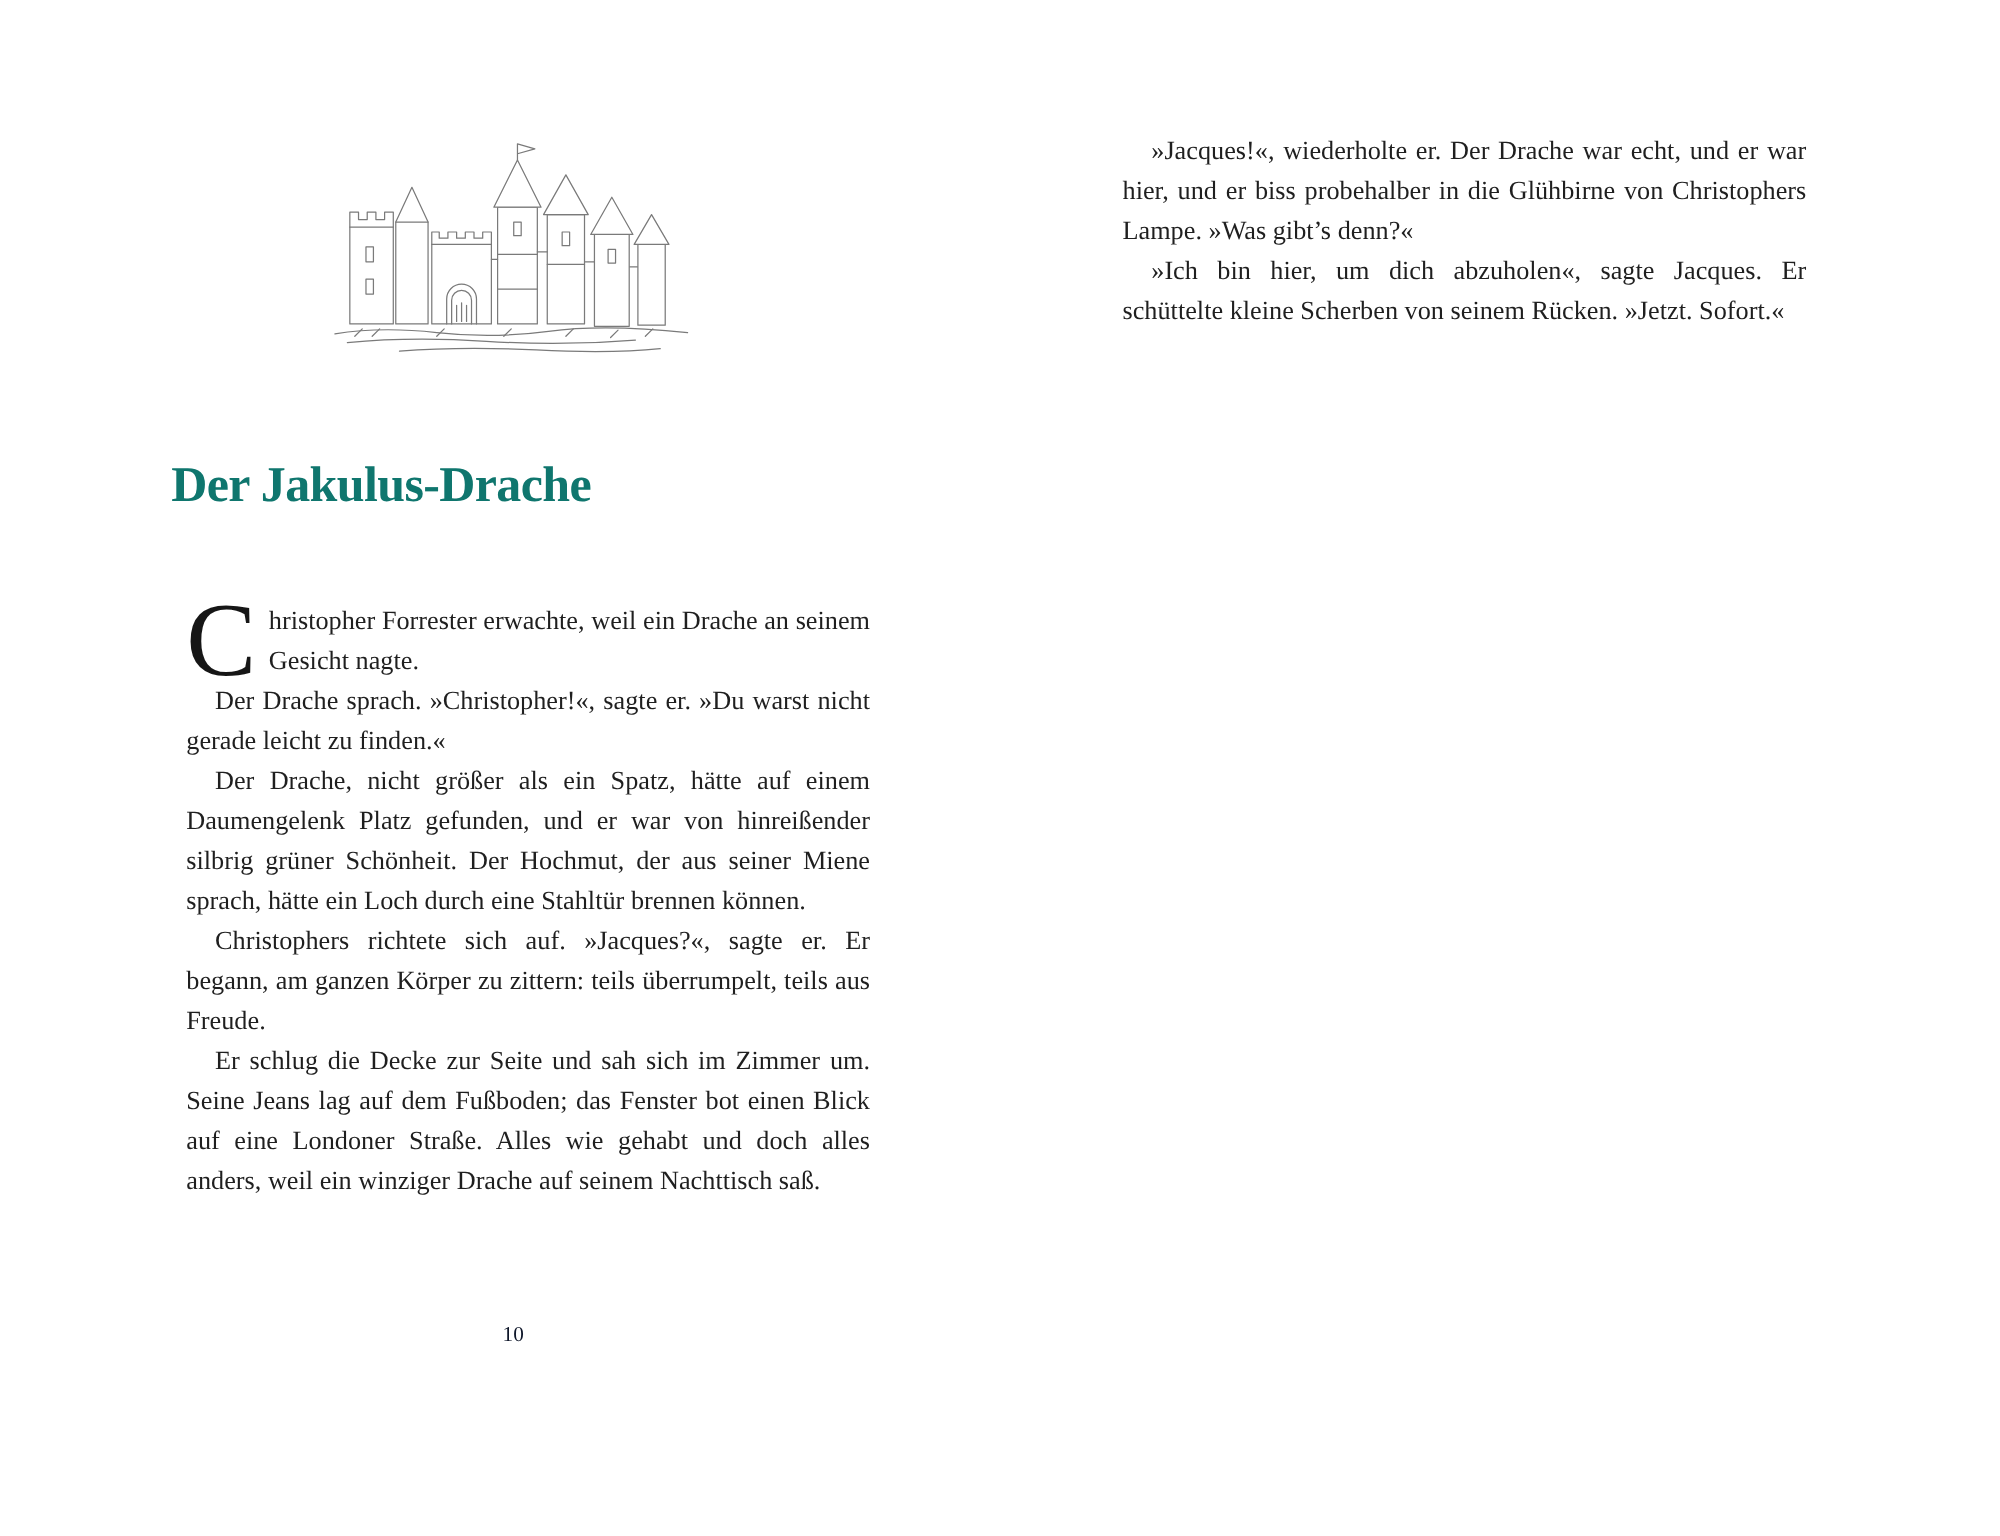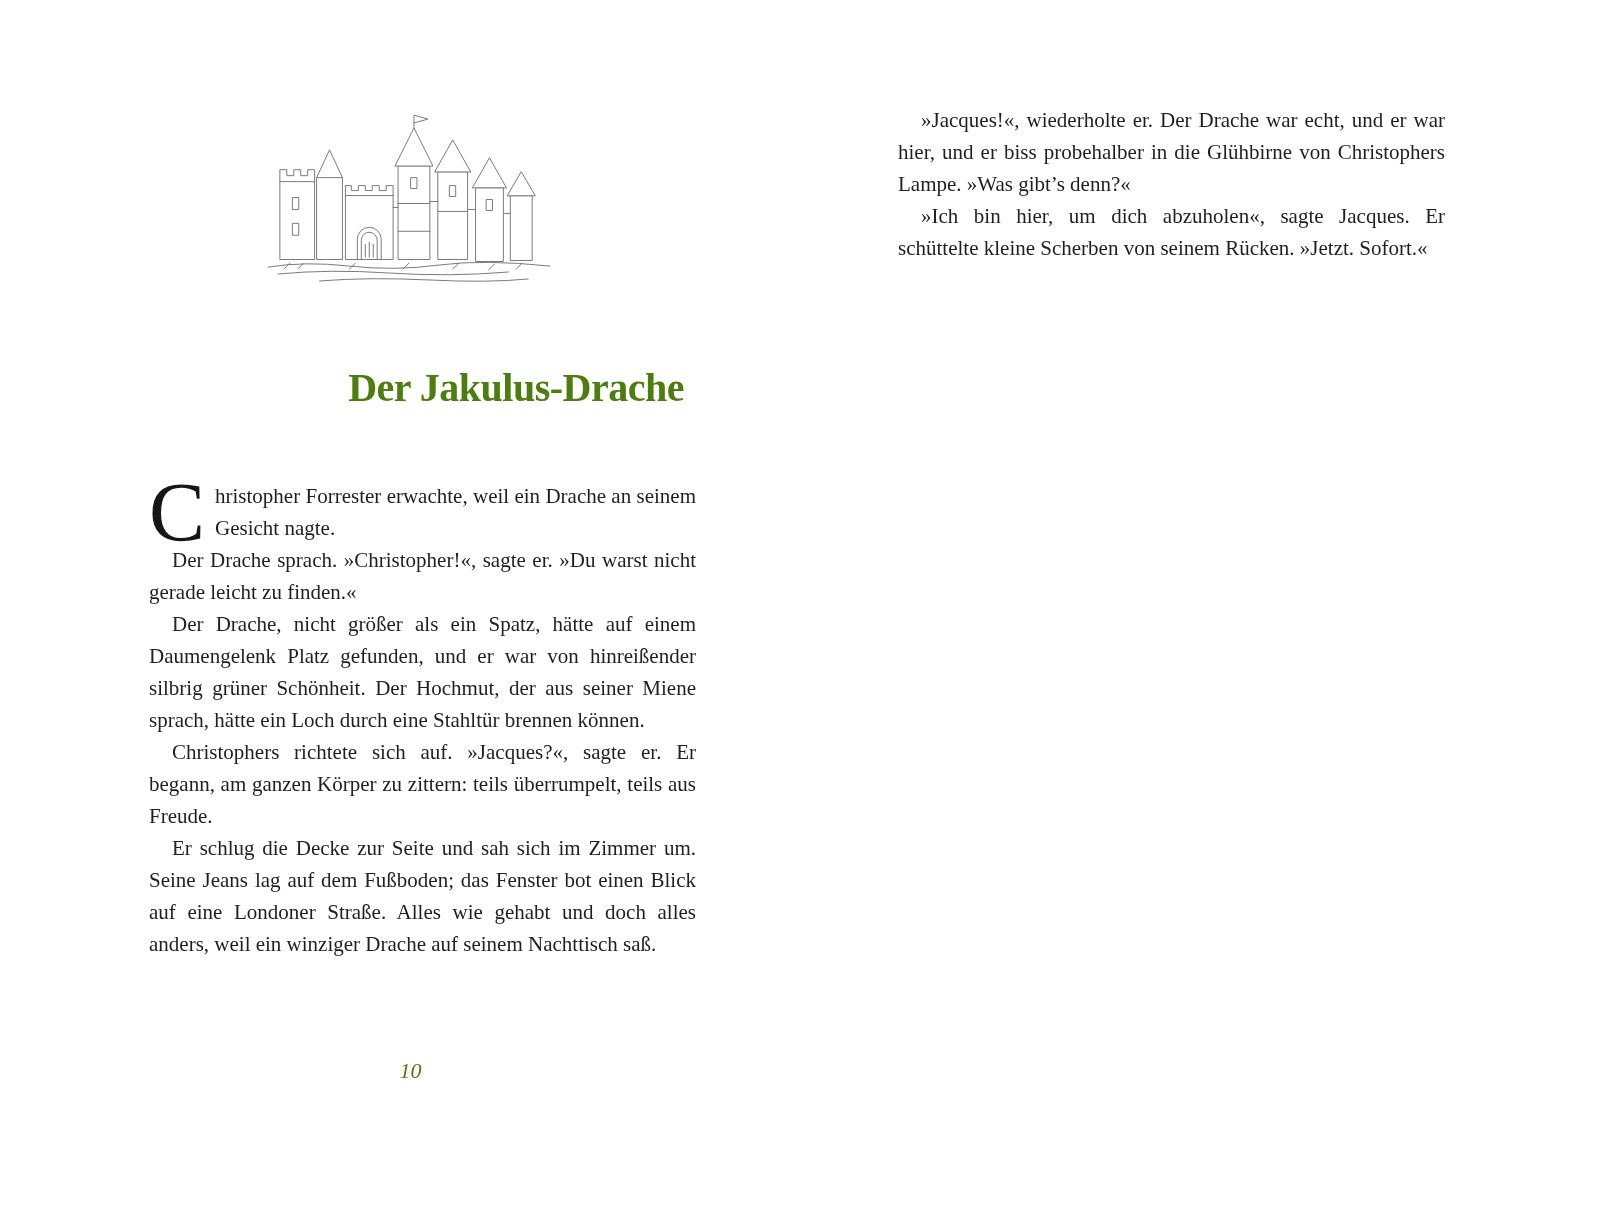--- a/index.html
+++ b/index.html
@@ -29,25 +29,25 @@
     left: 123px;
     top: 112px;
   }
 
   .chapter-title {
     position: absolute;
     left: 0;
     top: 364px;
     width: 100%;
     margin: 0;
-    text-align: right;
+    text-align: left;
     font-size: 40px;
     font-weight: 700;
     letter-spacing: -0.5px;
-    color: #4d7c0f;
+    color: #0f766e;
   }
 
   .body-text {
     position: absolute;
     left: 12px;
     width: 547px;
     font-size: 21px;
     line-height: 32px;
     text-align: justify;
     hyphens: auto;
@@ -69,23 +69,22 @@
     padding: 2px 10px 0 0;
     color: #161616;
   }
 
   .page-number {
     position: absolute;
     left: 0;
     top: 1058px;
     width: 100%;
     text-align: center;
-    font-size: 22px;
-    color: #4d7c0f;
-    font-style: italic;
+    font-size: 17px;
+    color: #0f172a;
   }
 </style>
 </head>
 <body>
 
 <div class="spread">
 
   <section class="page page-left">
 
     <svg class="illustration" viewBox="0 0 300 178" width="298" height="177" aria-hidden="true">

